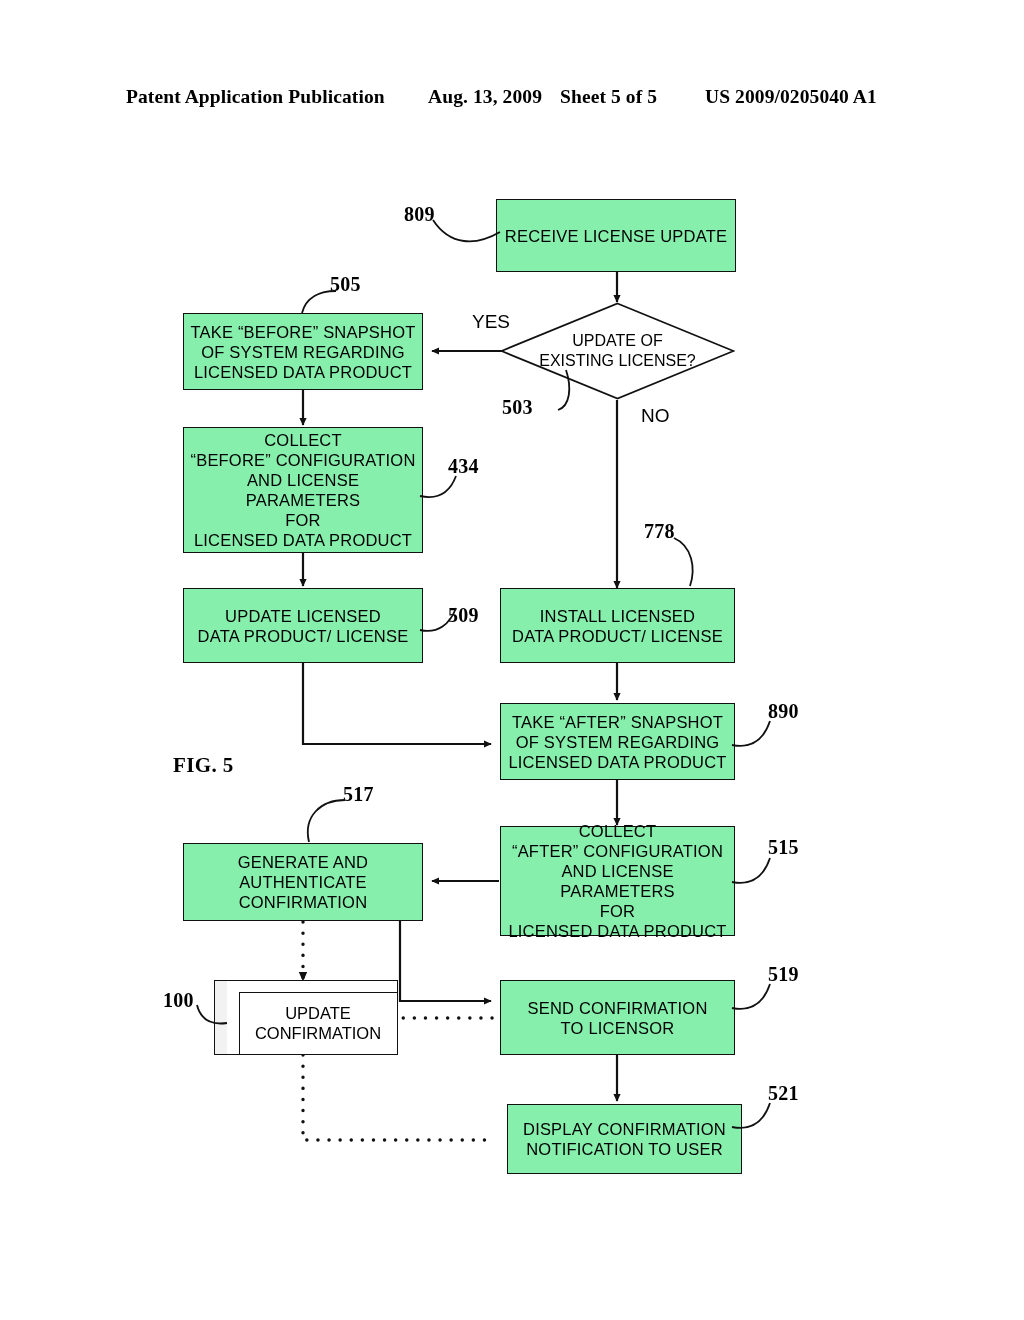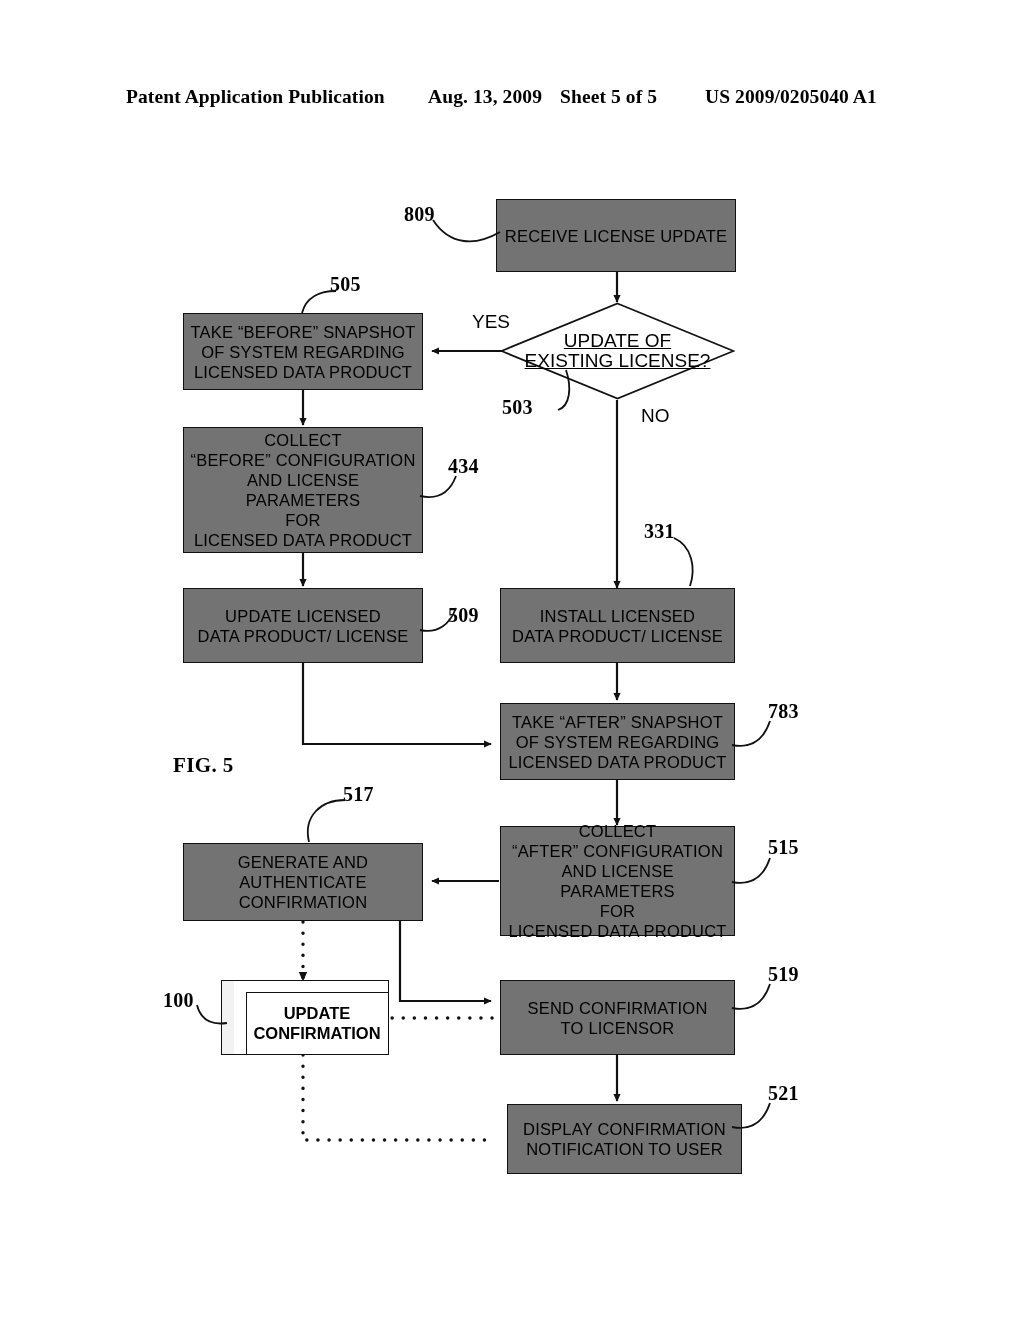--- a/index.html
+++ b/index.html
@@ -48,21 +48,21 @@
     left: 0; top: 0;
     width: 1024px; height: 1320px;
     pointer-events: none;
   }
 
   
   .node {
     position: absolute;
     box-sizing: border-box;
     border: 1.6px solid #111;
-    background: #737373;
+    background: #86efac;
     display: flex;
     align-items: center;
     justify-content: center;
     text-align: center;
     font-family: "Liberation Sans", sans-serif;
     font-size: 16.5px;
     line-height: 20px;
     letter-spacing: 0.2px;
     white-space: pre-line;
     padding: 14px 4px;
@@ -120,24 +120,23 @@
   .diamond-label {
     position: absolute;
     left: 0; top: 0;
     width: 100%;
     height: 100%;
     display: flex;
     align-items: center;
     justify-content: center;
     text-align: center;
     font-family: "Liberation Sans", sans-serif;
-    font-size: 19px;
+    font-size: 16px;
     line-height: 20px;
     white-space: pre-line;
-    text-decoration: underline;
   }
 
   
   .ref {
     position: absolute;
     font-family: "Liberation Serif", serif;
     font-weight: bold;
     font-size: 20px;
     letter-spacing: 0.3px;
     white-space: nowrap;
@@ -255,29 +254,29 @@
 
   <div class="node" style="left:183px; top:588px; width:240px; height:75px;">UPDATE LICENSED
 DATA PRODUCT/ LICENSE</div>
   <div class="ref" style="left:448px; top:588px;margin-top:16px;">509</div>
   <svg class="lead" style="position:absolute; left:418px; top:606px;" width="48" height="34">
     <path d="M2,24 C20,28 32,18 38,2" stroke="#111" stroke-width="1.8" fill="none"></path>
   </svg>
 
   <div class="node" style="left:500px; top:588px; width:235px; height:75px;">INSTALL LICENSED
 DATA PRODUCT/  LICENSE</div>
-  <div class="ref" style="left:644px; top:520px;">331</div>
+  <div class="ref" style="left:644px; top:520px;">778</div>
   <svg class="lead" style="position:absolute; left:670px; top:536px;" width="44" height="54">
     <path d="M4,2 C22,10 26,32 20,50" stroke="#111" stroke-width="1.8" fill="none"></path>
   </svg>
 
   <div class="node" style="left:500px; top:703px; width:235px; height:77px;">TAKE “AFTER” SNAPSHOT
 OF SYSTEM REGARDING
 LICENSED DATA PRODUCT</div>
-  <div class="ref" style="left:768px; top:700px;">783</div>
+  <div class="ref" style="left:768px; top:700px;">890</div>
   <svg class="lead" style="position:absolute; left:730px; top:719px;" width="48" height="34">
     <path d="M2,26 C22,30 34,20 40,2" stroke="#111" stroke-width="1.8" fill="none"></path>
   </svg>
 
   <div class="node" style="left:500px; top:826px; width:235px; height:110px;">COLLECT
 “AFTER” CONFIGURATION
 AND LICENSE PARAMETERS
 FOR
 LICENSED DATA PRODUCT</div>
   <div class="ref" style="left:768px; top:836px;">515</div>
@@ -286,21 +285,21 @@
   </svg>
 
   <div class="node" style="left:183px; top:843px; width:240px; height:78px;">GENERATE AND
 AUTHENTICATE
 CONFIRMATION</div>
   <div class="ref" style="left:343px; top:783px;">517</div>
   <svg class="lead" style="position:absolute; left:295px; top:796px;" width="56" height="48">
     <path d="M14,46 C8,20 26,4 50,4" stroke="#111" stroke-width="1.8" fill="none"></path>
   </svg>
 
-  <div class="node-window" style="left:221px; top:980px; width:168px; height:75px;font-weight:bold;">
+  <div class="node-window" style="left:214px; top:980px; width:184px; height:75px;">
     <div class="win-strip"></div>
     <div class="win-strip2"></div>
     <div class="win-titlebar"></div>
     <div class="win-body">UPDATE
 CONFIRMATION</div>
   </div>
   <div class="ref" style="left:163px; top:989px;">100</div>
   <svg class="lead" style="position:absolute; left:195px; top:1003px;" width="36" height="26">
     <path d="M2,2 C6,18 18,22 32,20" stroke="#111" stroke-width="1.8" fill="none"></path>
   </svg>

